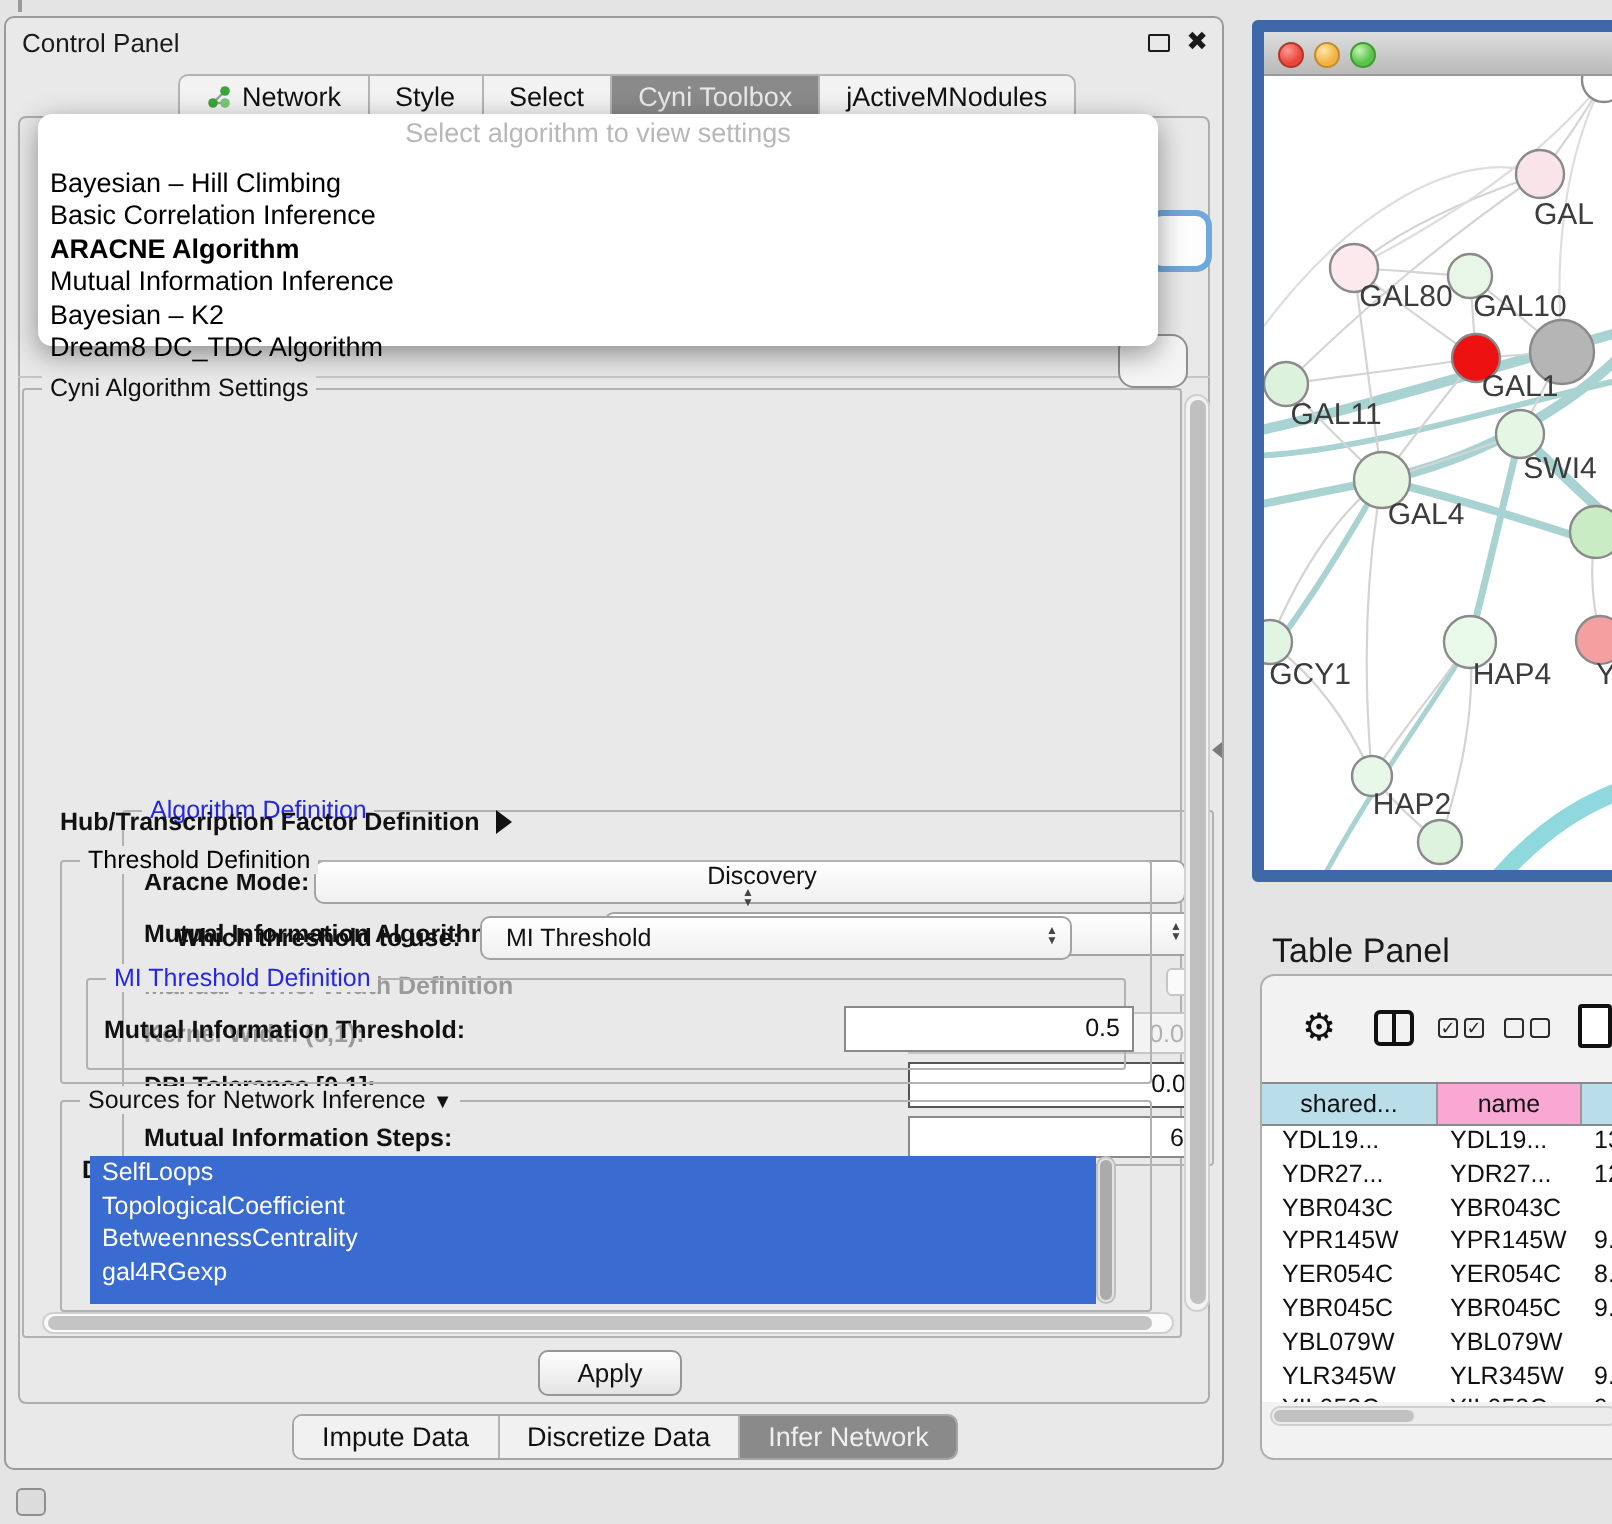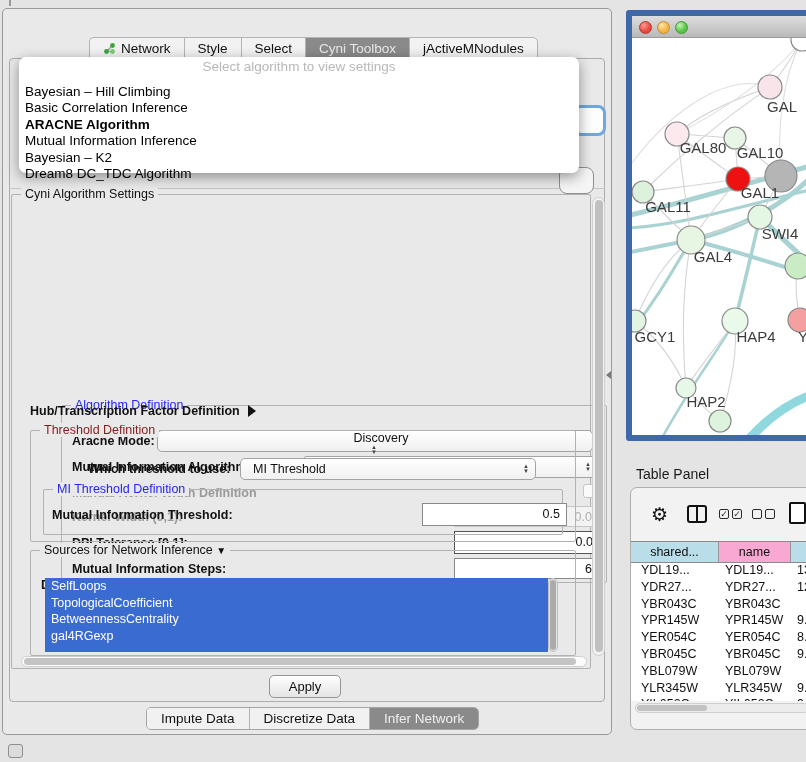--- a/index.html
+++ b/index.html
@@ -31,21 +31,21 @@
   .combo-sliver1 { position:absolute; left:570px; top:96px; width:33px; height:31px;
     border:3px solid #6fa8dc; border-radius:8px; background:#fdfdfd; }
   .combo-sliver2 { position:absolute; left:556px; top:158px; width:35px; height:27px;
     border:1px solid #909090; border-radius:8px; background:#f5f5f5; }
 
   
   .groupbox { position:absolute; border:1px solid #b2b2b2; border-radius:2px; }
   .gb-legend { position:absolute; top:-8px; left:9px; background:#e9e9e9; padding:0 4px;
     font-size:12.5px; color:#111; white-space:nowrap; }
   .gb-legend.blue  { color:#2626e8; }
-  .gb-legend.green { color:#7f1d1d; }
+  .gb-legend.green { color:#000000; }
 
   .settings-group { left:8px; top:185px; width:580px; height:475px; }
   .fs-algdef     { left:26px; top:210px; width:546px; height:178px;margin-left:23px; }
   .fs-threshold  { left:26px; top:420px; width:546px; height:112px; }
   .fs-mithresh   { left:12px; top:58px;  width:520px; height:46px; }
   .fs-sources    { left:26px; top:540px; width:546px; height:106px; }
 
   .lbl { position:absolute; font-size:12.5px; font-weight:bold; color:#111; white-space:nowrap; }
   .lbl.gray { color:#9a9a9a; }
 
@@ -107,21 +107,21 @@
   .net-titlebar { position:absolute; left:0; top:0; right:0; height:22px;
     background:linear-gradient(#dedede,#b9b9b9); border-bottom:1px solid #9a9a9a; }
   .tl { position:absolute; top:4.5px; width:13px; height:13px; border-radius:50%; }
   .tl.red    { left:7px;  background:radial-gradient(circle at 35% 30%, #ff9a92, #e8473c 60%); border:1px solid #b2352c; }
   .tl.yellow { left:25px; background:radial-gradient(circle at 35% 30%, #ffe6a8, #f3b33f 60%); border:1px solid #c08c2f; }
   .tl.green  { left:43px; background:radial-gradient(circle at 35% 30%, #c6f3b4, #57c348 60%); border:1px solid #3f9a34; }
   .net-canvas { position:absolute; left:0; top:22px; width:174px; height:397px; background:#fff; overflow:hidden; }
   .nodelabel { font-family:"Liberation Sans",sans-serif; font-size:15px; fill:#3c3c3c; text-anchor:middle; }
 
   
-  .table-title { position:absolute; left:636px; top:466px; font-size:14px; color:#1a1a1a; }
+  .table-title { position:absolute; left:636px; top:466px; font-size:17px; color:#1a1a1a; }
   .table-window { position:absolute; left:630px; top:487px; width:184px; height:243px;
     background:#f2f2f2; border:1px solid #aeaeae; border-radius:7px; overflow:hidden; }
   .tp-toolbar { position:absolute; left:0; top:0; right:0; height:52px; }
   .gear-glyph { position:absolute; left:20px; top:15px; font-size:19px; color:#111; }
   .split-icon { position:absolute; left:56px; top:17px; width:20px; height:18px;
     border:2px solid #111; border-radius:3px; }
   .split-icon::after { content:""; position:absolute; left:7px; top:0; width:2px; height:14px; background:#111; }
   .cbpair { position:absolute; top:21px; display:flex; gap:3px; }
   .cbpair .bx { width:10px; height:10px; border:1.6px solid #2a2a2a; border-radius:2px;
     font-size:9px; line-height:8px; color:#2a2a2a; text-align:center; }
@@ -153,20 +153,25 @@
     background:#dcdcdc; border:1.5px solid #8e8e8e; border-radius:3px; }
   .top-tick { position:absolute; left:9px; top:0; width:2px; height:6px; background:#9a9a9a; }
 </style>
 </head>
 <body>
 
 <div id="root">
   <div class="top-tick"></div>
 
   <div class="control-window">
+    <div class="cp-titlebar">
+      <span class="cp-title">Control Panel</span>
+      <span class="float-icon"></span>
+      <span class="close-icon">✖</span>
+    </div>
 
     <div class="cp-tabs">
       <div class="cp-tab">
         <svg width="13" height="13" viewBox="0 0 13 13">
           <line x1="3.5" y1="9.5" x2="9.5" y2="3.5" stroke="#9a9a9a" stroke-width="1.2"></line>
           <line x1="3.5" y1="9.5" x2="9.5" y2="9.5" stroke="#9a9a9a" stroke-width="1.2"></line>
           <circle cx="3.5" cy="9.5" r="2.4" fill="#3aa53a"></circle>
           <circle cx="9.5" cy="3.5" r="2.4" fill="#3aa53a"></circle>
           <circle cx="9.5" cy="9.5" r="2.4" fill="#79c979"></circle>
         </svg>

